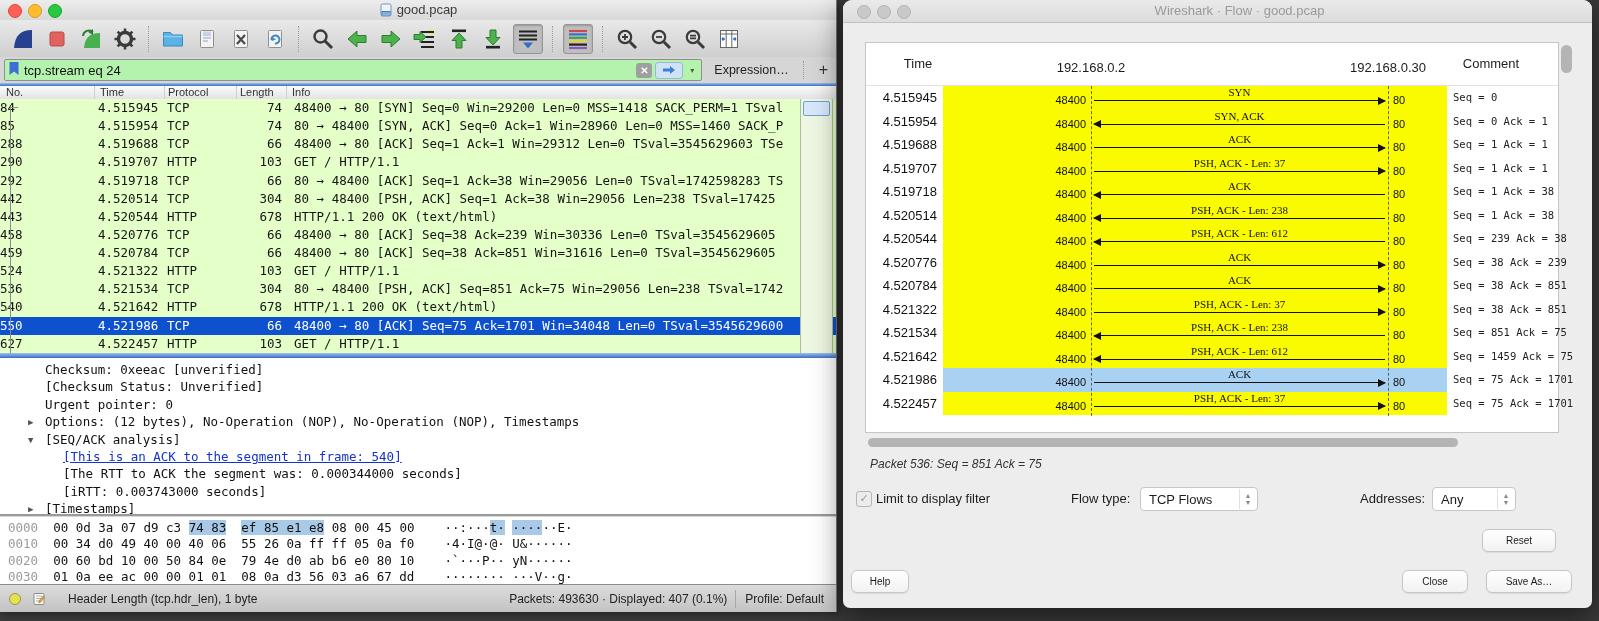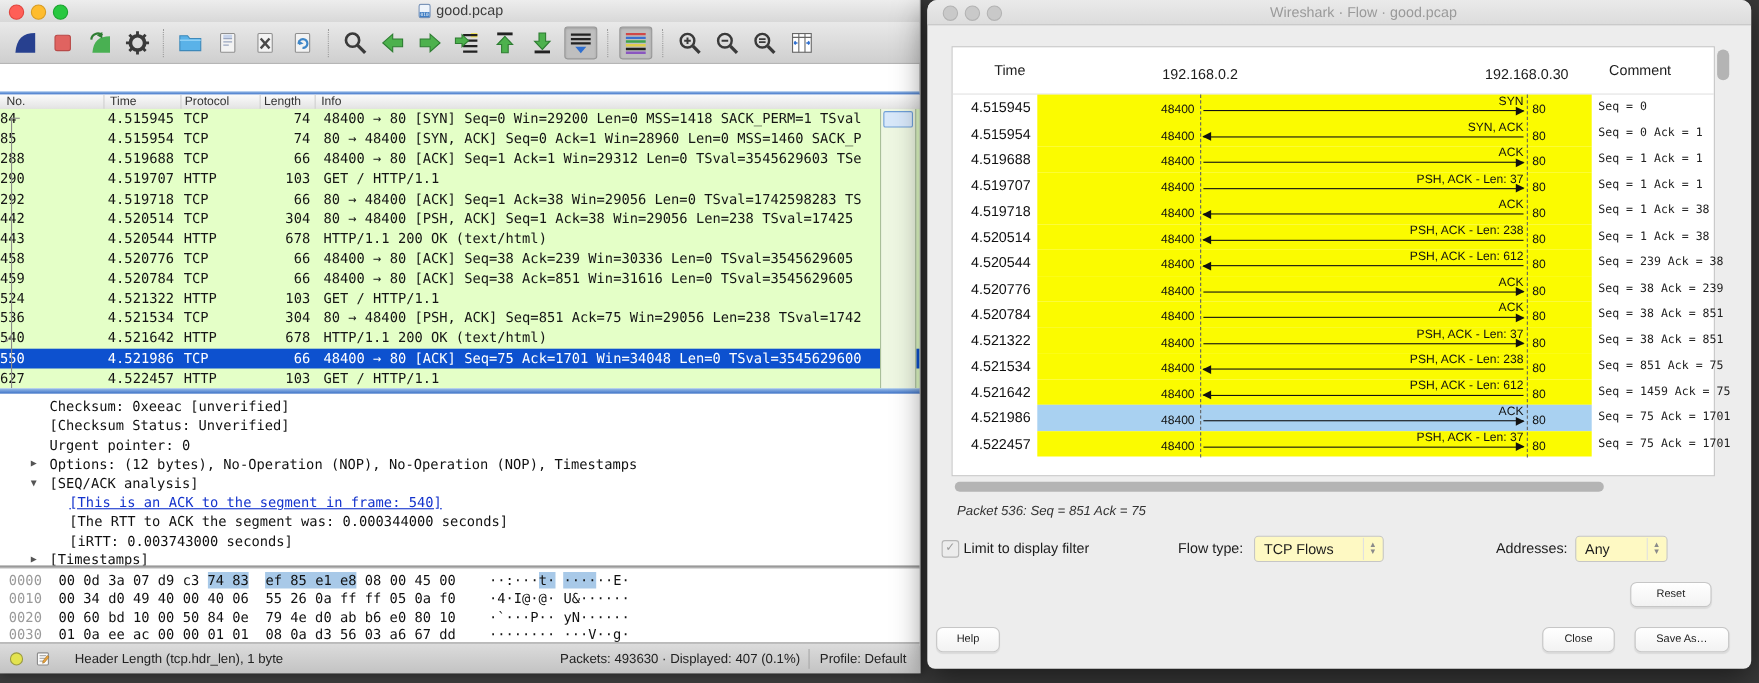--- a/index.html
+++ b/index.html
@@ -95,34 +95,34 @@
   #flow-rows{position:absolute;left:0;top:42px;width:100%;height:330px;border-top:1px solid #e2e2e2;}
   .dashline{position:absolute;top:0;bottom:0;width:0;border-left:1px dashed #606060;z-index:2;}
   .frow{position:relative;height:23.5px;}
   .fband{position:absolute;left:77px;width:504px;top:0;bottom:0;background:var(--flow-yellow);z-index:1;}
   .frow.sel .fband{background:var(--flow-sel);}
   .ftime{position:absolute;left:0;width:71px;top:0;line-height:23.5px;text-align:right;font-size:13px;color:#111;z-index:3;}
   .fporta{position:absolute;left:176px;width:44px;top:8px;text-align:right;font-size:11px;color:#111;z-index:3;}
   .fportb{position:absolute;left:527px;width:34px;top:8px;font-size:11px;color:#111;z-index:3;}
   .fcomment{position:absolute;left:587px;top:5px;font-family:"DejaVu Sans Mono",monospace;font-size:10.5px;color:#222;z-index:3;white-space:nowrap;}
   .farrow{position:absolute;left:228px;width:291px;top:0;height:23.5px;z-index:3;}
-  .farrow .lbl{position:absolute;left:0;right:0;top:0px;text-align:right;font-size:11px;color:#111;white-space:nowrap;}
+  .farrow .lbl{position:absolute;left:0;right:0;top:0px;text-align:center;font-size:11px;color:#111;white-space:nowrap;font-family:Liberation Serif, serif;}
   .farrow .shaft{position:absolute;left:0;right:0;top:14px;height:1.4px;background:#111;}
   .farrow .head{position:absolute;top:10.5px;width:0;height:0;border-top:4.5px solid transparent;border-bottom:4.5px solid transparent;}
   .farrow.ab .head{right:-1px;border-left:8px solid #111;}
   .farrow.ba .head{left:-1px;border-right:8px solid #111;}
   #fw-vthumb{position:absolute;left:718px;top:45px;width:11px;height:28px;background:#b4b4b4;border-radius:6px;}
   #fw-hscroll{position:absolute;left:25px;top:438px;width:688px;height:10px;}
   #fw-hthumb{position:absolute;left:0;top:0;width:590px;height:9px;background:#b4b4b4;border-radius:5px;}
   #fw-caption{position:absolute;left:27px;top:457px;font-size:12px;font-style:italic;color:#333;}
   
   .fw-label{position:absolute;font-size:13px;color:#1c1c1c;}
   #fw-check{position:absolute;left:13px;top:491px;width:14px;height:14px;background:#ececec;
     border:1px solid #b6b6b6;border-radius:3px;color:#9a9a9a;font-size:11px;line-height:13px;text-align:center;}
-  .fw-select{position:absolute;height:24px;background:#fef9c3;border:1px solid #c6c6c6;border-radius:4px;
+  .fw-select{position:absolute;height:24px;background:#ffffff;border:1px solid #c6c6c6;border-radius:4px;
     font-size:13px;color:#1c1c1c;display:flex;align-items:center;padding-left:8px;box-sizing:border-box;}
   .fw-select .stepper{position:absolute;right:1px;top:1px;bottom:1px;width:16px;border-left:1px solid #e0e0e0;
     display:flex;flex-direction:column;align-items:center;justify-content:center;color:#8a8a8a;font-size:7px;line-height:7px;}
   .fw-btn{position:absolute;height:23px;background:linear-gradient(#ffffff,#f2f2f2);border:1px solid #c6c6c6;
     border-radius:6px;font-size:10px;color:#1c1c1c;display:flex;align-items:center;justify-content:center;
     box-shadow:0 1px 1px rgba(0,0,0,.08);box-sizing:border-box;}
 </style>
 </head>
 <body>
 
@@ -276,20 +276,38 @@
         <svg width="24" height="24" viewBox="0 0 24 24">
           <rect x="3.5" y="3.5" width="17" height="17" fill="#fff" stroke="#666"></rect>
           <path d="M9.2 3.5v17M14.8 3.5v17" stroke="#666"></path>
           <path d="M3.5 7h17" stroke="#666"></path>
           <path d="M5 12l3 0M5 12l1.4-1.4M5 12l1.4 1.4" stroke="#2f6fd0" stroke-width="1.4"></path>
           <path d="M19 12l-3 0M19 12l-1.4-1.4M19 12l-1.4 1.4" stroke="#2f6fd0" stroke-width="1.4"></path>
         </svg>
       </span>
     </div>
 
+  <div id="filterbar">
+    <div id="filter-field">
+      <span class="bk"><svg width="12" height="15" viewBox="0 0 12 15">
+            <path d="M1.5 1h9v13l-4.5-3.4L1.5 14z" fill="#3d6fd6"></path>
+          </svg></span>
+      <span id="filter-text">tcp.stream eq 24</span>
+      <span class="ff-btn ff-x">✕</span>
+      <span class="ff-btn ff-go">
+          <svg width="14" height="10" viewBox="0 0 14 10">
+            <path d="M1 3.5h7V1l5 4-5 4V6.5H1z" fill="#3f7ed8"></path>
+          </svg>
+        </span>
+      <span class="ff-btn ff-caret">▾</span>
+    </div>
+    <span id="expr">Expression…</span>
+    <span id="fbsep"></span>
+    <span id="fplus">+</span>
+  </div>
 
   <div class="bluebar" style="top:83px;height:3px;"></div>
 
   <div id="colheader">
     <span style="left:6px">No.</span>
     <span style="left:100px">Time</span>
     <span style="left:168px">Protocol</span>
     <span style="left:240px">Length</span>
     <span style="left:292px">Info</span>
     <i class="cvline" style="left:94px"></i>

